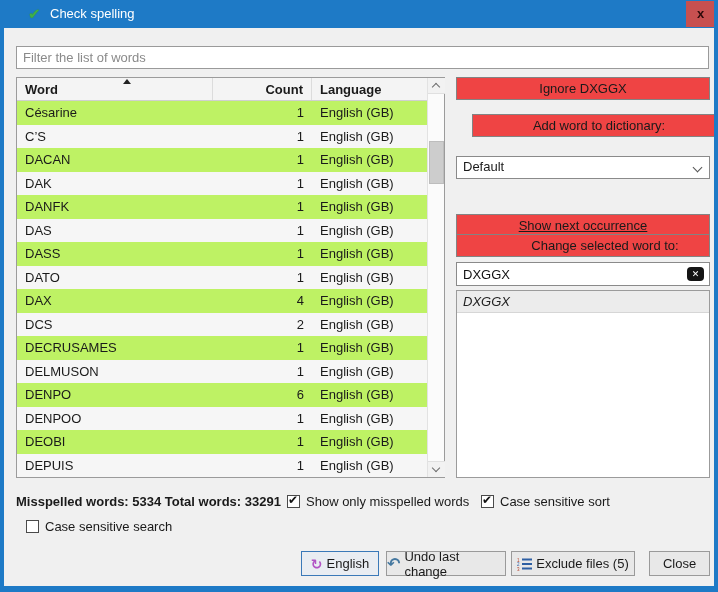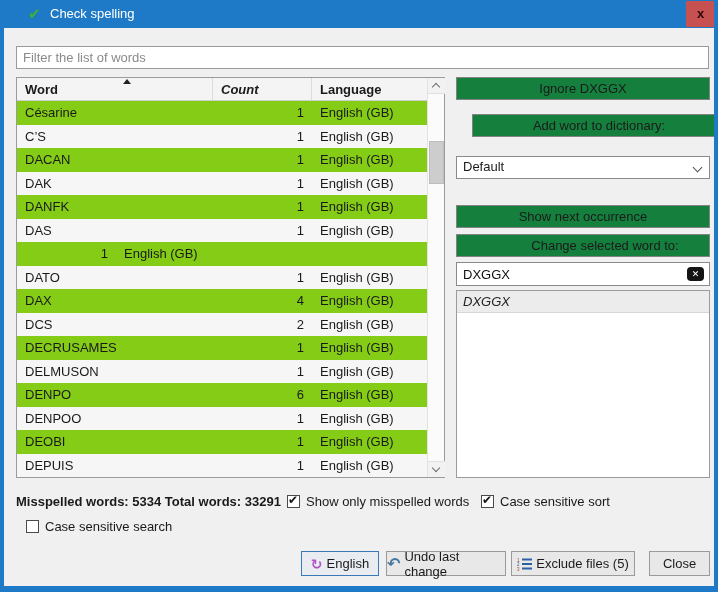--- a/index.html
+++ b/index.html
@@ -16,26 +16,26 @@
   .title-text { position:absolute; left:50px; top:6px; color:#ffffff; font-size:13px; }
   .close-btn { position:absolute; left:686px; top:1px; width:29px; height:26px; background:#c75050;
                color:#2d0a0a; font-weight:bold; font-size:13px; text-align:center; line-height:25px; cursor:default; }
 
   
   .filter-input { position:absolute; left:12px; top:46px; width:693px; height:23px; border:1px solid #9a9a9a;
                   background:#fff; padding:0 6px; font-family:inherit; font-size:13px; color:#1a1a1a; }
   .filter-input::placeholder { color:#8a8a8a; }
 
   
-  .table { position:absolute; left:12px; top:77px; width:429px; height:401px; background:#84cc16; border:1px solid #9b9b9b; }
+  .table { position:absolute; left:12px; top:77px; width:429px; height:401px; background:#bef264; border:1px solid #9b9b9b; }
   .thead { position:absolute; left:0; top:0; width:410px; height:23px; display:flex; background:#f4f4f4;
            border-bottom:1px solid #cfcfcf; font-weight:bold; }
   .th { padding:4px 8px 0 8px; border-right:1px solid #dcdcdc; height:100%; }
   .th-word { width:196px; }
-  .th-count { width:99px; text-align:left;font-style:italic; }
+  .th-count { width:99px; text-align:right; }
   .th-lang { flex:1; border-right:none; }
   .sort-arrow { position:absolute; left:106px; top:1px; width:0; height:0;
                 border-left:4px solid transparent; border-right:4px solid transparent; border-bottom:5px solid #222; }
   .tbody { position:absolute; left:0; top:23px; width:410px; height:376px; display:flex; flex-direction:column; }
   .tr { display:flex; height:23.5px; align-items:center; }
   .tr:nth-child(even) { background:#f6f6f6; }
   .td { padding:0 8px; white-space:nowrap; overflow:hidden; }
   .td-word { width:196px; }
   .td-count { width:99px; text-align:right; }
   .td-lang { flex:1; }
@@ -44,21 +44,21 @@
   .vscroll { position:absolute; right:0; top:0; width:17px; height:399px; background:#fbfbfb; border-left:1px solid #e2e2e2; }
   .scroll-btn { position:absolute; left:0; width:17px; height:16px; background:#f2f2f2; }
   .scroll-btn.up { top:0; border-bottom:1px solid #e0e0e0; }
   .scroll-btn.down { bottom:0; border-top:1px solid #e0e0e0; }
   .chev { position:absolute; left:5px; width:6px; height:6px; border-left:1.5px solid #6d6d6d; border-top:1.5px solid #6d6d6d; }
   .chev.up { top:6px; transform:rotate(45deg); }
   .chev.down { top:3px; transform:rotate(225deg); }
   .scroll-thumb { position:absolute; left:1px; top:63px; width:15px; height:43px; background:#cdcdcd; border:1px solid #bdbdbd; }
 
   
-  .rp-btn { position:absolute; left:452px; width:254px; height:23px; background:#15803d; border:1px solid #838383;
+  .rp-btn { position:absolute; left:452px; width:254px; height:23px; background:#ef4444; border:1px solid #838383;
             text-align:center; line-height:21px; cursor:default; }
   .rp-select { position:absolute; left:452px; top:156px; width:254px; height:23px; background:#fff;
                border:1px solid #8a8a8a; padding:2px 6px; }
   .select-chev { position:absolute; right:8px; top:7px; width:7px; height:7px;
                  border-left:1.5px solid #555; border-top:1.5px solid #555; transform:rotate(225deg); }
   .change-wrap { position:absolute; left:452px; top:262px; width:254px; height:24px; background:#fff; border:1px solid #8a8a8a; }
   .change-input { position:absolute; left:0; top:0; width:228px; height:22px; border:none; outline:none;
                   padding:0 6px; font-family:inherit; font-size:13px; color:#111; background:transparent; }
   .clear-badge { position:absolute; right:5px; top:4px; width:17px; height:14px; background:#141414; border-radius:4px;
                  color:#fff; font-size:9px; font-weight:bold; text-align:center; line-height:14px; cursor:default; }
@@ -138,20 +138,21 @@
           <div class="td td-lang">English (GB)</div>
         </div>
 
         <div class="tr">
           <div class="td td-word">DAS</div>
           <div class="td td-count">1</div>
           <div class="td td-lang">English (GB)</div>
         </div>
 
         <div class="tr">
+          <div class="td td-word">DASS</div>
           <div class="td td-count">1</div>
           <div class="td td-lang">English (GB)</div>
         </div>
 
         <div class="tr">
           <div class="td td-word">DATO</div>
           <div class="td td-count">1</div>
           <div class="td td-lang">English (GB)</div>
         </div>
 
@@ -216,21 +217,21 @@
   </div>
 
   <div class="rp-btn" style="top:77px;">Ignore DXGGX</div>
   <div class="rp-btn" style="top:114px;margin-left:16px;">Add word to dictionary:</div>
 
   <div class="rp-select">
     <span>Default</span>
     <span class="select-chev"></span>
   </div>
 
-  <div class="rp-btn" style="top:205px;">Show next occurrence</div>
+  <div class="rp-btn" style="top:214px;text-decoration:underline;">Show next occurrence</div>
   <div class="rp-btn" style="top:234px;padding-left:44px;">Change selected word to:</div>
 
   <div class="change-wrap">
     <input class="change-input" type="text" value="DXGGX" style="">
     <span class="clear-badge">✕</span>
   </div>
 
   <div class="suggest-box">
 
       <div class="suggest-item">DXGGX</div>

